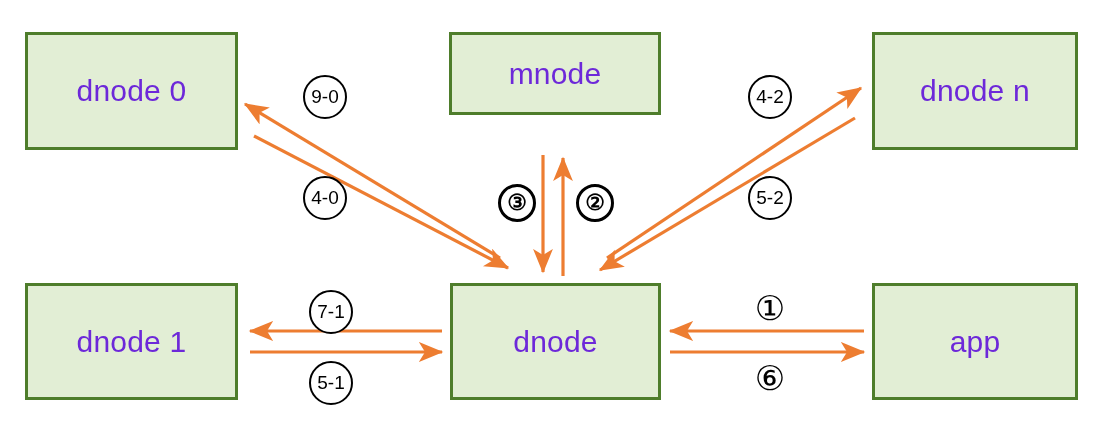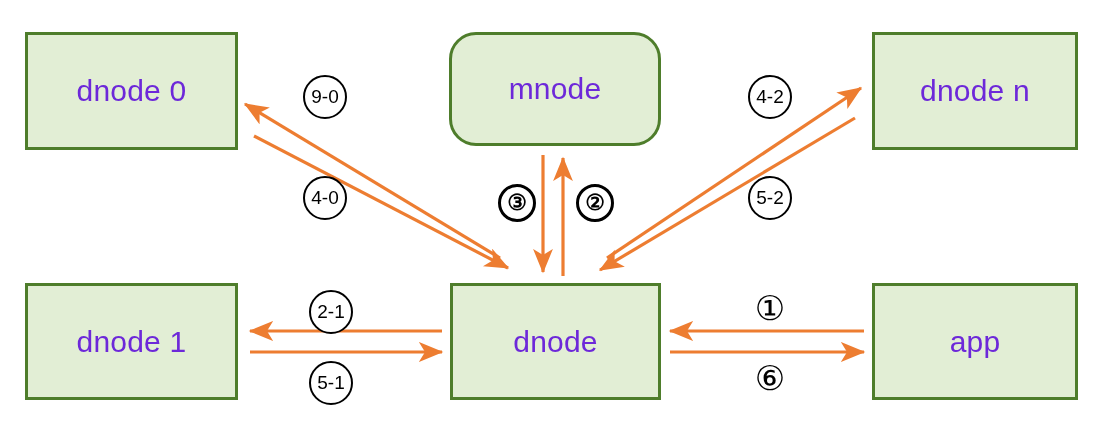--- a/index.html
+++ b/index.html
@@ -106,21 +106,21 @@
 
     <line x1="864" y1="331" x2="670" y2="331" stroke="#ed7d31" stroke-width="3.2" marker-end="url(#ah)"></line>
 
     <line x1="670" y1="352" x2="864" y2="352" stroke="#ed7d31" stroke-width="3.2" marker-end="url(#ah)"></line>
   </svg>
 
   <div class="node-box" style="left:25px; top:32px; width:213px; height:118px;">
     <span class="node-label">dnode 0</span>
   </div>
 
-  <div class="node-box" style="left:449px; top:32px; width:212px; height:114px;border-radius:27px;">
+  <div class="node-box" style="left:449px; top:32px; width:212px; height:83px;">
     <span class="node-label">mnode</span>
   </div>
 
   <div class="node-box" style="left:872px; top:32px; width:206px; height:118px;">
     <span class="node-label">dnode n</span>
   </div>
 
   <div class="node-box" style="left:25px; top:283px; width:213px; height:117px;">
     <span class="node-label">dnode 1</span>
   </div>
@@ -151,21 +151,21 @@
 
   <div class="badge pair" style="left:748px; top:75px;">
     <span>4-2</span>
   </div>
 
   <div class="badge pair" style="left:748px; top:176px;">
     <span>5-2</span>
   </div>
 
   <div class="badge pair" style="left:309px; top:290px;">
-    <span>2-1</span>
+    <span>7-1</span>
   </div>
 
   <div class="badge pair" style="left:309px; top:361px;">
     <span>5-1</span>
   </div>
 
   <div class="badge glyph-thin" style="left:753px; top:292px;">
     <span>①</span>
   </div>
 

